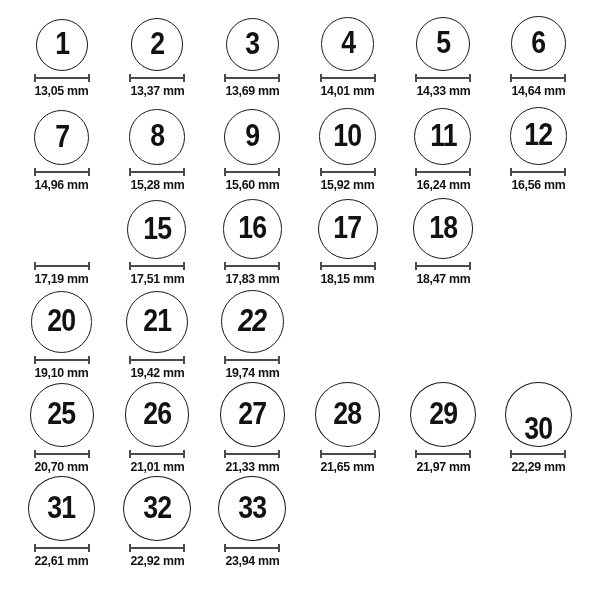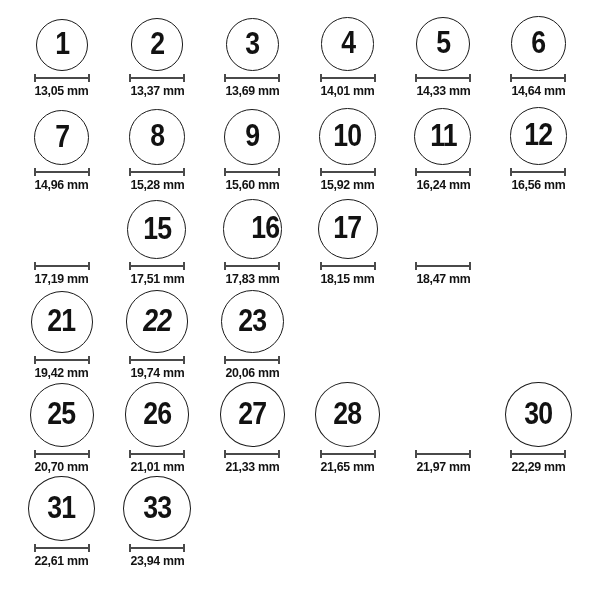--- a/index.html
+++ b/index.html
@@ -184,66 +184,69 @@
 
   <div class="cell">
     <div class="circle" style="width: 59px; height: 59px;">
       <span class="num">15</span>
     </div>
     <div class="measure"></div>
     <div class="label">17,51 mm</div>
   </div>
 
   <div class="cell">
-    <div class="circle" style="width: 59.5px; height: 59.5px; justify-content: flex-end;">
+    <div class="circle" style="width: 59.5px; height: 59.5px;">
       <span class="num">16</span>
     </div>
     <div class="measure"></div>
     <div class="label">17,83 mm</div>
   </div>
 
   <div class="cell">
     <div class="circle" style="width: 60px; height: 60px;">
       <span class="num">17</span>
     </div>
     <div class="measure"></div>
     <div class="label">18,15 mm</div>
   </div>
 
   <div class="cell">
+    <div class="circle" style="width: 60.5px; height: 60.5px;">
+      <span class="num">18</span>
+    </div>
     <div class="measure"></div>
     <div class="label">18,47 mm</div>
   </div>
 </div>
     <div class="row">
 
+  <div class="cell">
+    <div class="circle" style="width: 61.5px; height: 61.5px;">
+      <span class="num">20</span>
+    </div>
+    <div class="measure"></div>
+    <div class="label">19,10 mm</div>
+  </div>
 
   <div class="cell">
     <div class="circle" style="width: 62px; height: 62px; text-align: center;">
       <span class="num">21</span>
     </div>
     <div class="measure"></div>
     <div class="label">19,42 mm</div>
   </div>
 
   <div class="cell">
     <div class="circle" style="width: 62.5px; height: 62.5px; font-style: italic;">
       <span class="num">22</span>
     </div>
     <div class="measure"></div>
     <div class="label">19,74 mm</div>
   </div>
 
-  <div class="cell">
-    <div class="circle" style="width: 63px; height: 63px;">
-      <span class="num">23</span>
-    </div>
-    <div class="measure"></div>
-    <div class="label">20,06 mm</div>
-  </div>
 
 </div>
     <div class="row">
   <div class="cell">
     <div class="circle" style="width: 64px; height: 64px;">
       <span class="num">25</span>
     </div>
     <div class="measure"></div>
     <div class="label">20,70 mm</div>
   </div>
@@ -266,41 +269,51 @@
 
   <div class="cell">
     <div class="circle" style="width: 65.5px; height: 65.5px;">
       <span class="num">28</span>
     </div>
     <div class="measure"></div>
     <div class="label">21,65 mm</div>
   </div>
 
   <div class="cell">
+    <div class="circle" style="width: 66px; height: 66px;">
+      <span class="num">29</span>
+    </div>
     <div class="measure"></div>
     <div class="label">21,97 mm</div>
   </div>
 
   <div class="cell">
-    <div class="circle" style="width: 66.5px; height: 66.5px;">
+    <div class="circle" style="width: 66.5px; height: 66.5px; align-items: flex-end;">
       <span class="num">30</span>
     </div>
     <div class="measure"></div>
     <div class="label">22,29 mm</div>
   </div>
 </div>
     <div class="row">
   <div class="cell">
     <div class="circle" style="width: 67px; height: 67px; align-items: center;">
       <span class="num">31</span>
     </div>
     <div class="measure"></div>
     <div class="label">22,61 mm</div>
   </div>
 
+  <div class="cell">
+    <div class="circle" style="width: 67.5px; height: 67.5px;">
+      <span class="num">32</span>
+    </div>
+    <div class="measure"></div>
+    <div class="label">22,92 mm</div>
+  </div>
 
   <div class="cell">
     <div class="circle" style="width: 68px; height: 68px;">
       <span class="num">33</span>
     </div>
     <div class="measure"></div>
     <div class="label">23,94 mm</div>
   </div>
 </div>
   </main>

